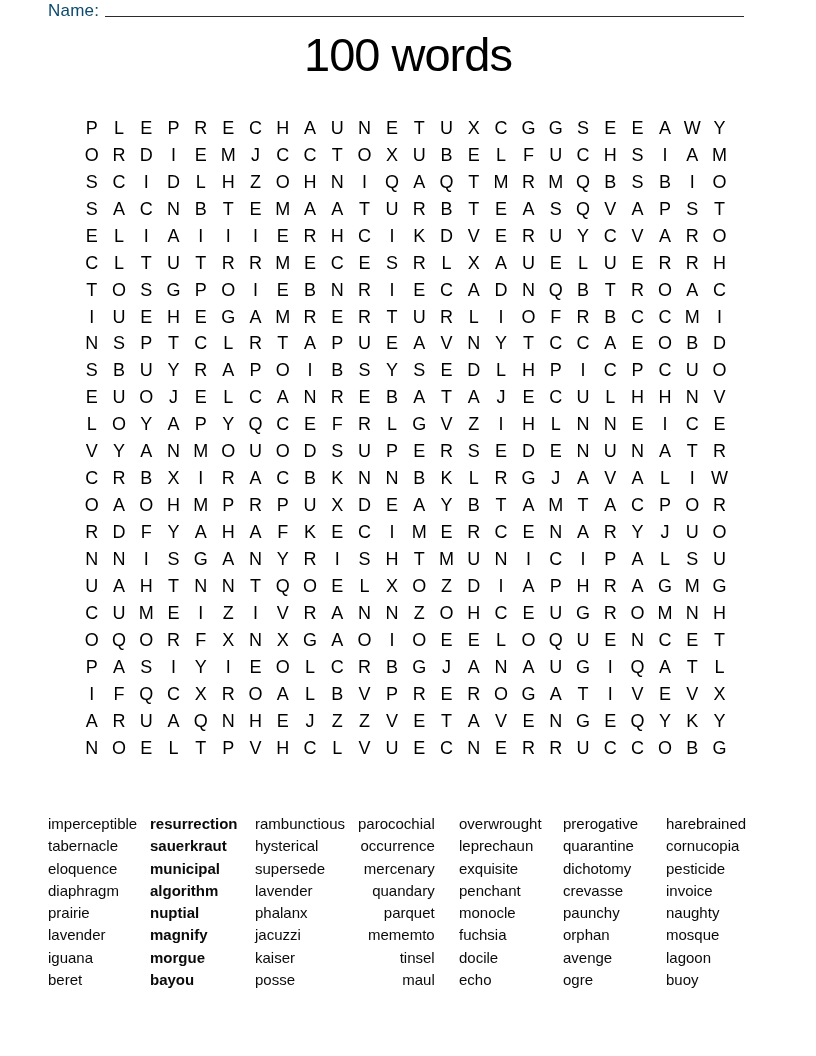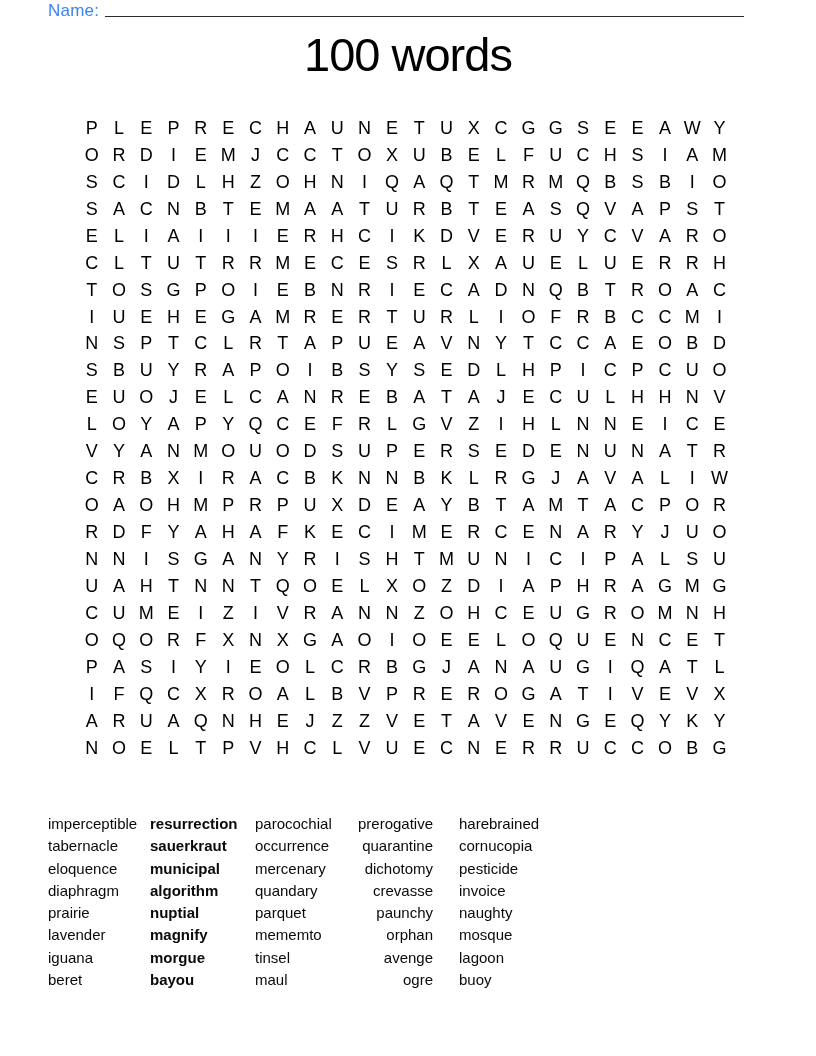--- a/index.html
+++ b/index.html
@@ -22,21 +22,21 @@
     left: 48px;
     top: 0px;
     width: 700px;
     height: 20px;
   }
   .name-label {
     position: absolute;
     left: 0;
     top: 1px;
     font-size: 17px;
-    color: #3b82f6;
+    color: #0c4a6e;
     letter-spacing: 0.2px;
   }
   .name-line {
     position: absolute;
     left: 57px;
     top: 0px;
     width: 639px;
     height: 16px;
     border-bottom: 1.5px solid #2b2b2b;
   }
@@ -703,28 +703,48 @@
         <div>resurrection</div>
         <div>sauerkraut</div>
         <div>municipal</div>
         <div>algorithm</div>
         <div>nuptial</div>
         <div>magnify</div>
         <div>morgue</div>
         <div>bayou</div>
       </div>
       <div class="word-col">
+        <div>rambunctious</div>
+        <div>hysterical</div>
+        <div>supersede</div>
+        <div>lavender</div>
+        <div>phalanx</div>
+        <div>jacuzzi</div>
+        <div>kaiser</div>
+        <div>posse</div>
+      </div>
+      <div class="word-col">
         <div>parocochial</div>
         <div>occurrence</div>
         <div>mercenary</div>
         <div>quandary</div>
         <div>parquet</div>
         <div>mememto</div>
         <div>tinsel</div>
         <div>maul</div>
+      </div>
+      <div class="word-col">
+        <div>overwrought</div>
+        <div>leprechaun</div>
+        <div>exquisite</div>
+        <div>penchant</div>
+        <div>monocle</div>
+        <div>fuchsia</div>
+        <div>docile</div>
+        <div>echo</div>
       </div>
       <div class="word-col">
         <div>prerogative</div>
         <div>quarantine</div>
         <div>dichotomy</div>
         <div>crevasse</div>
         <div>paunchy</div>
         <div>orphan</div>
         <div>avenge</div>
         <div>ogre</div>

